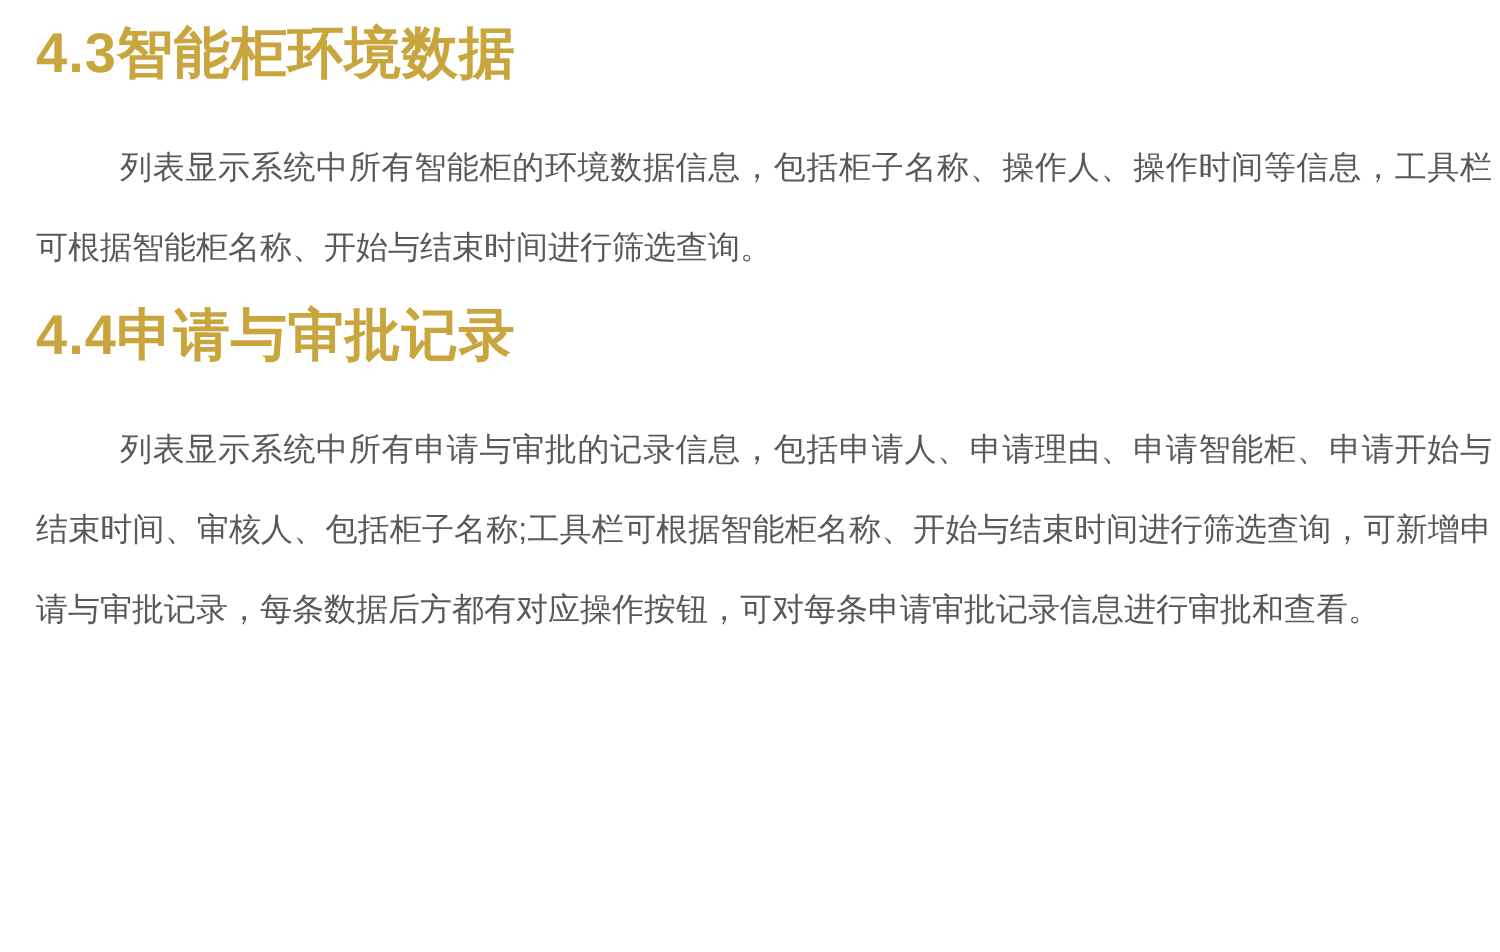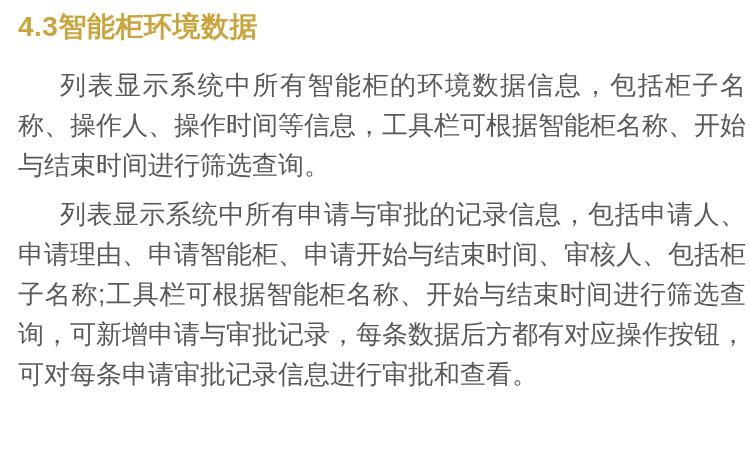--- a/index.html
+++ b/index.html
@@ -20,35 +20,36 @@
   .section-heading {
     margin: 0 0 24px 0;
     font-size: 28px;
     line-height: 28px;
     font-weight: 700;
     color: var(--heading-color, #C9A63D);
     letter-spacing: 0.5px;
   }
   .section-paragraph {
     margin: 0 0 9px 0;
-    font-size: 26px;
+    font-size: 16px;
     line-height: 40px;
     font-weight: 400;
     color: var(--body-color, #595959);
     text-align: justify;
     text-indent: 42px;
   }
 </style>
 </head>
 <body>
 
 <div class="page">
 
   <section>
     <h2 class="section-heading">4.3智能柜环境数据</h2>
     <p class="section-paragraph">列表显示系统中所有智能柜的环境数据信息，包括柜子名称、操作人、操作时间等信息，工具栏可根据智能柜名称、开始与结束时间进行筛选查询。</p>
   </section>
 
   <section>
+    <h2 class="section-heading">4.4申请与审批记录</h2>
     <p class="section-paragraph">列表显示系统中所有申请与审批的记录信息，包括申请人、申请理由、申请智能柜、申请开始与结束时间、审核人、包括柜子名称;工具栏可根据智能柜名称、开始与结束时间进行筛选查询，可新增申请与审批记录，每条数据后方都有对应操作按钮，可对每条申请审批记录信息进行审批和查看。</p>
   </section>
 
 </div>
 
 </body></html>

